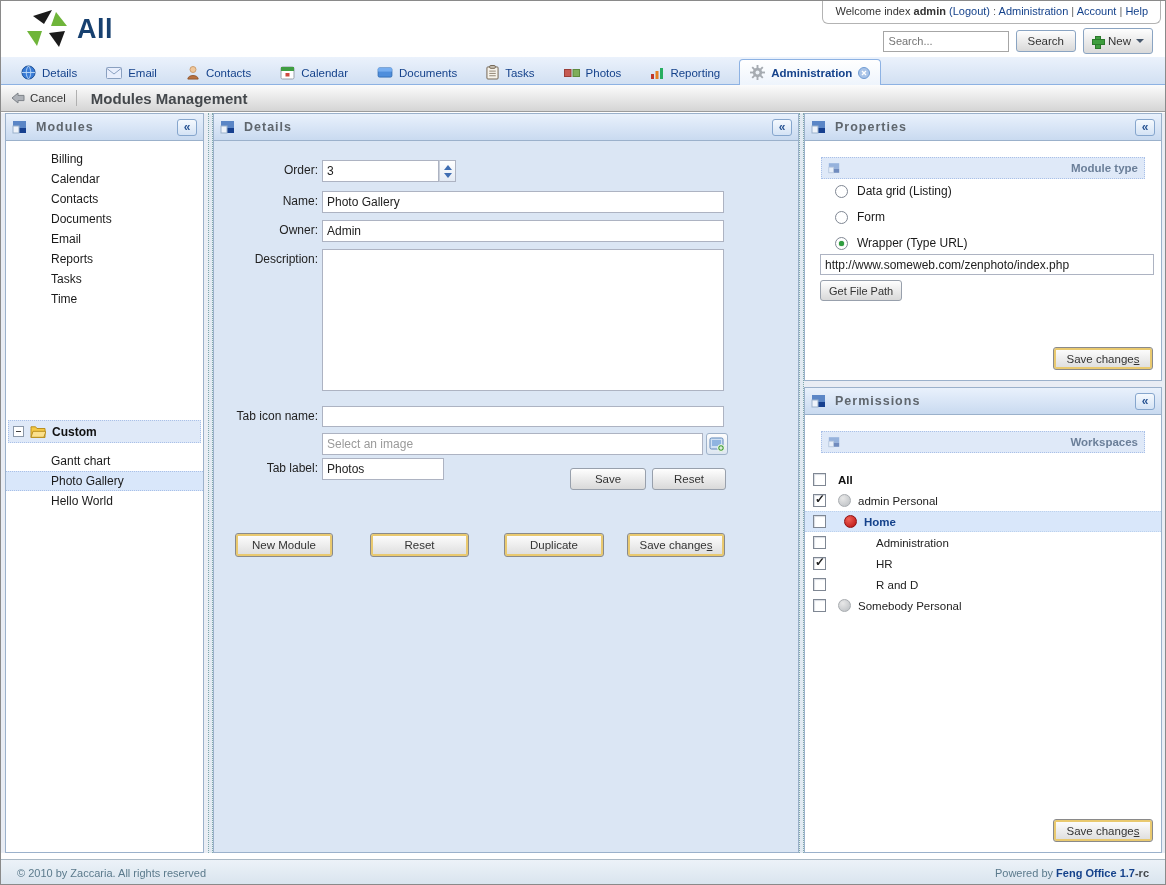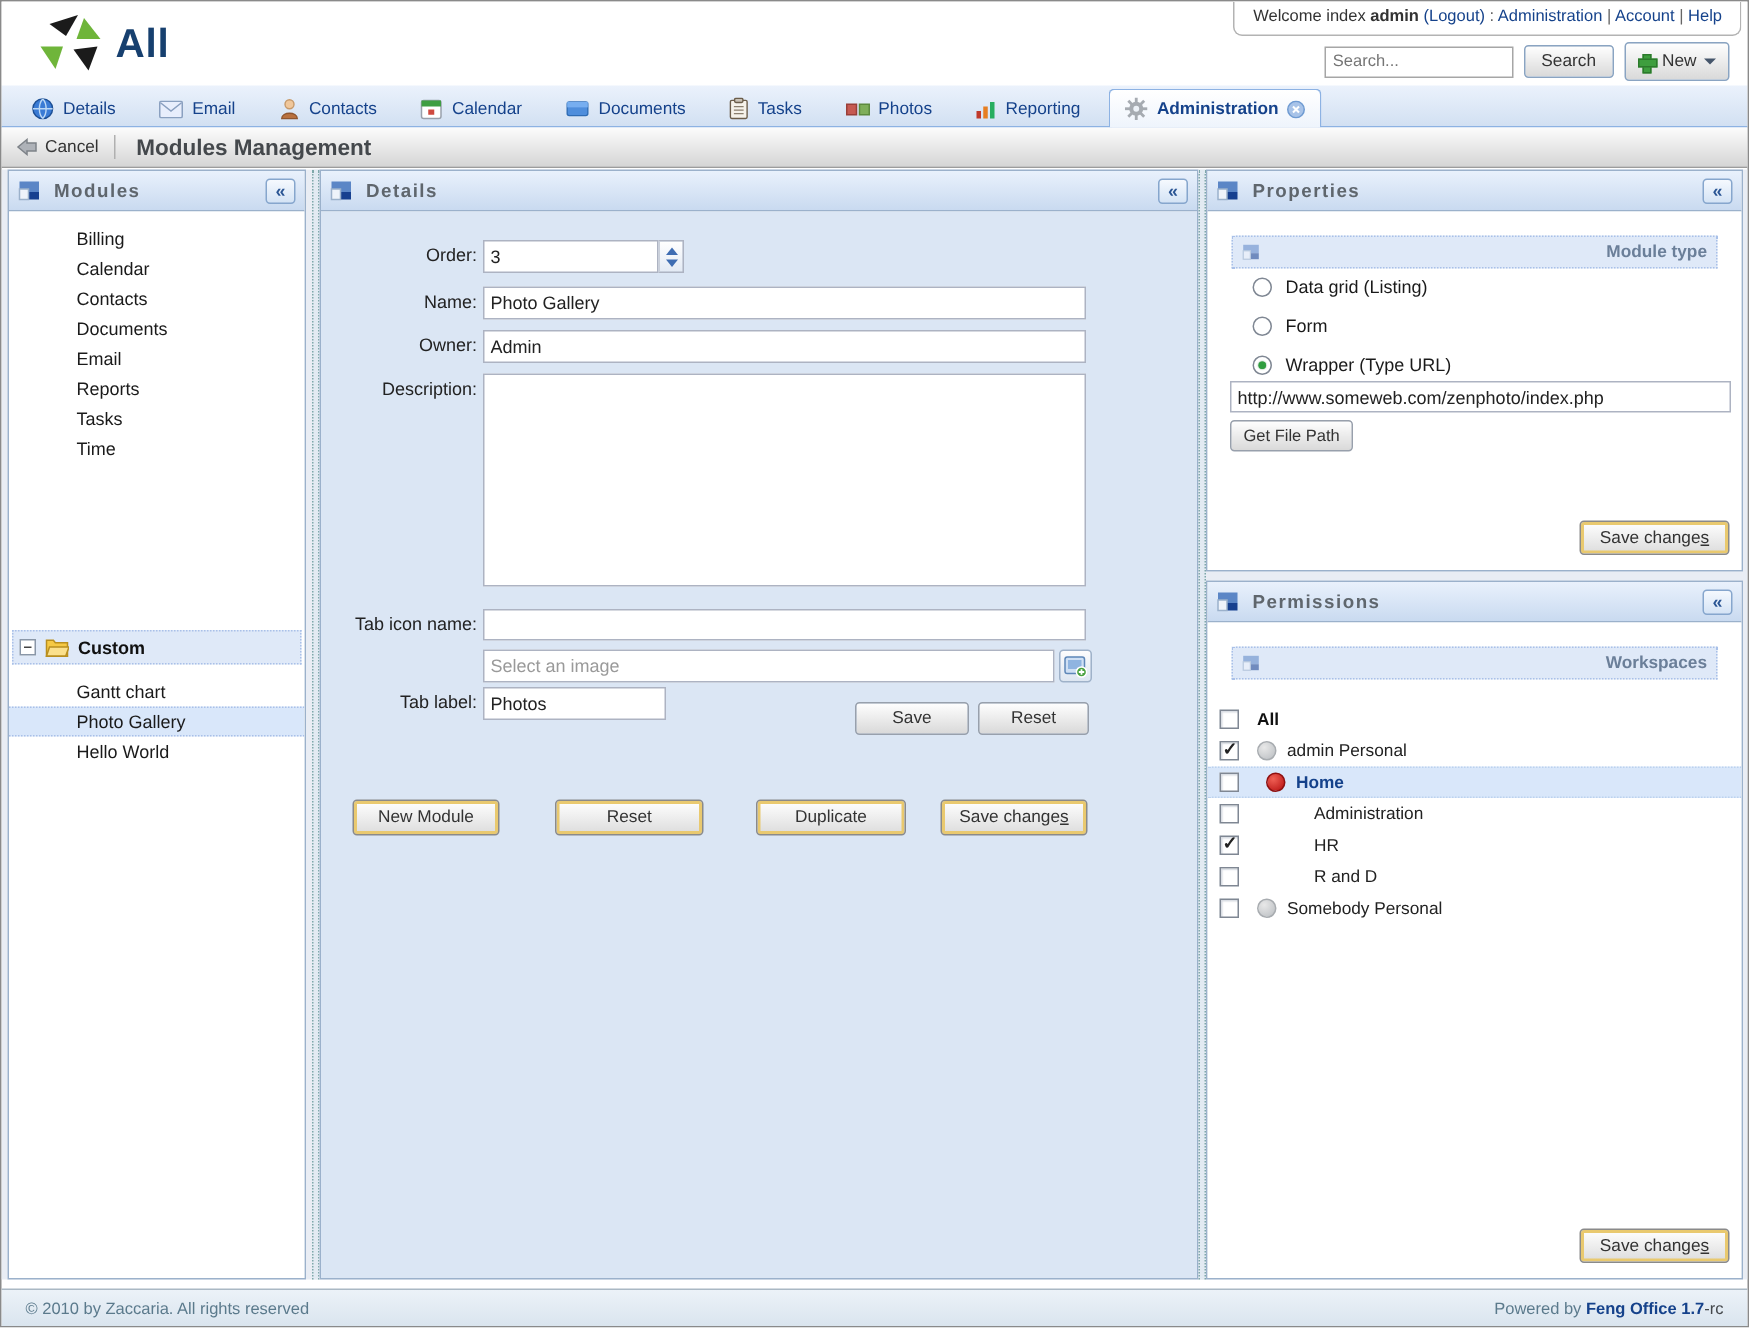--- a/index.html
+++ b/index.html
@@ -100,21 +100,21 @@
   .perm-row .bold{font-weight:bold;color:#111;}
   .checkbox{width:13px;height:13px;border:1px solid #7f8793;background:#fff;flex:0 0 13px;position:relative;cursor:pointer;box-shadow:inset 1px 1px 1px #d7dbe2;}
   .checkbox.on::after{content:"✓";position:absolute;left:1px;top:-3px;font-size:12px;color:#222;font-weight:bold;}
   .dot{width:13px;height:13px;border-radius:50%;flex:0 0 13px;}
   .dot.gray{background:radial-gradient(circle at 35% 30%,#e8e8e8,#b9bdc1);border:1px solid #a8acb0;}
   .dot.red{background:radial-gradient(circle at 35% 30%,#f06055,#b50f0f);border:1px solid #8f1010;}
 
   
   .footer{position:absolute;top:858px;left:0;right:0;height:26px;background:linear-gradient(#ecf2f8,#d9e4ee);border-top:1px solid #aab8c4;display:flex;align-items:center;justify-content:space-between;padding:0 16px;font-size:11px;color:#5b7a8c;}
   .powered a{color:var(--link-blue);font-weight:bold;text-decoration:none;cursor:pointer;}
-  .powered .rc{color:#44484c;font-weight:normal;}
+  .powered .rc{color:#44484c;font-weight:bold;}
 </style>
 </head>
 <body>
 
 <div class="page">
 
   <div class="topbar">
     <div class="logo">
       <span class="icn">
         <svg width="44" height="40" viewBox="0 0 44 40">

